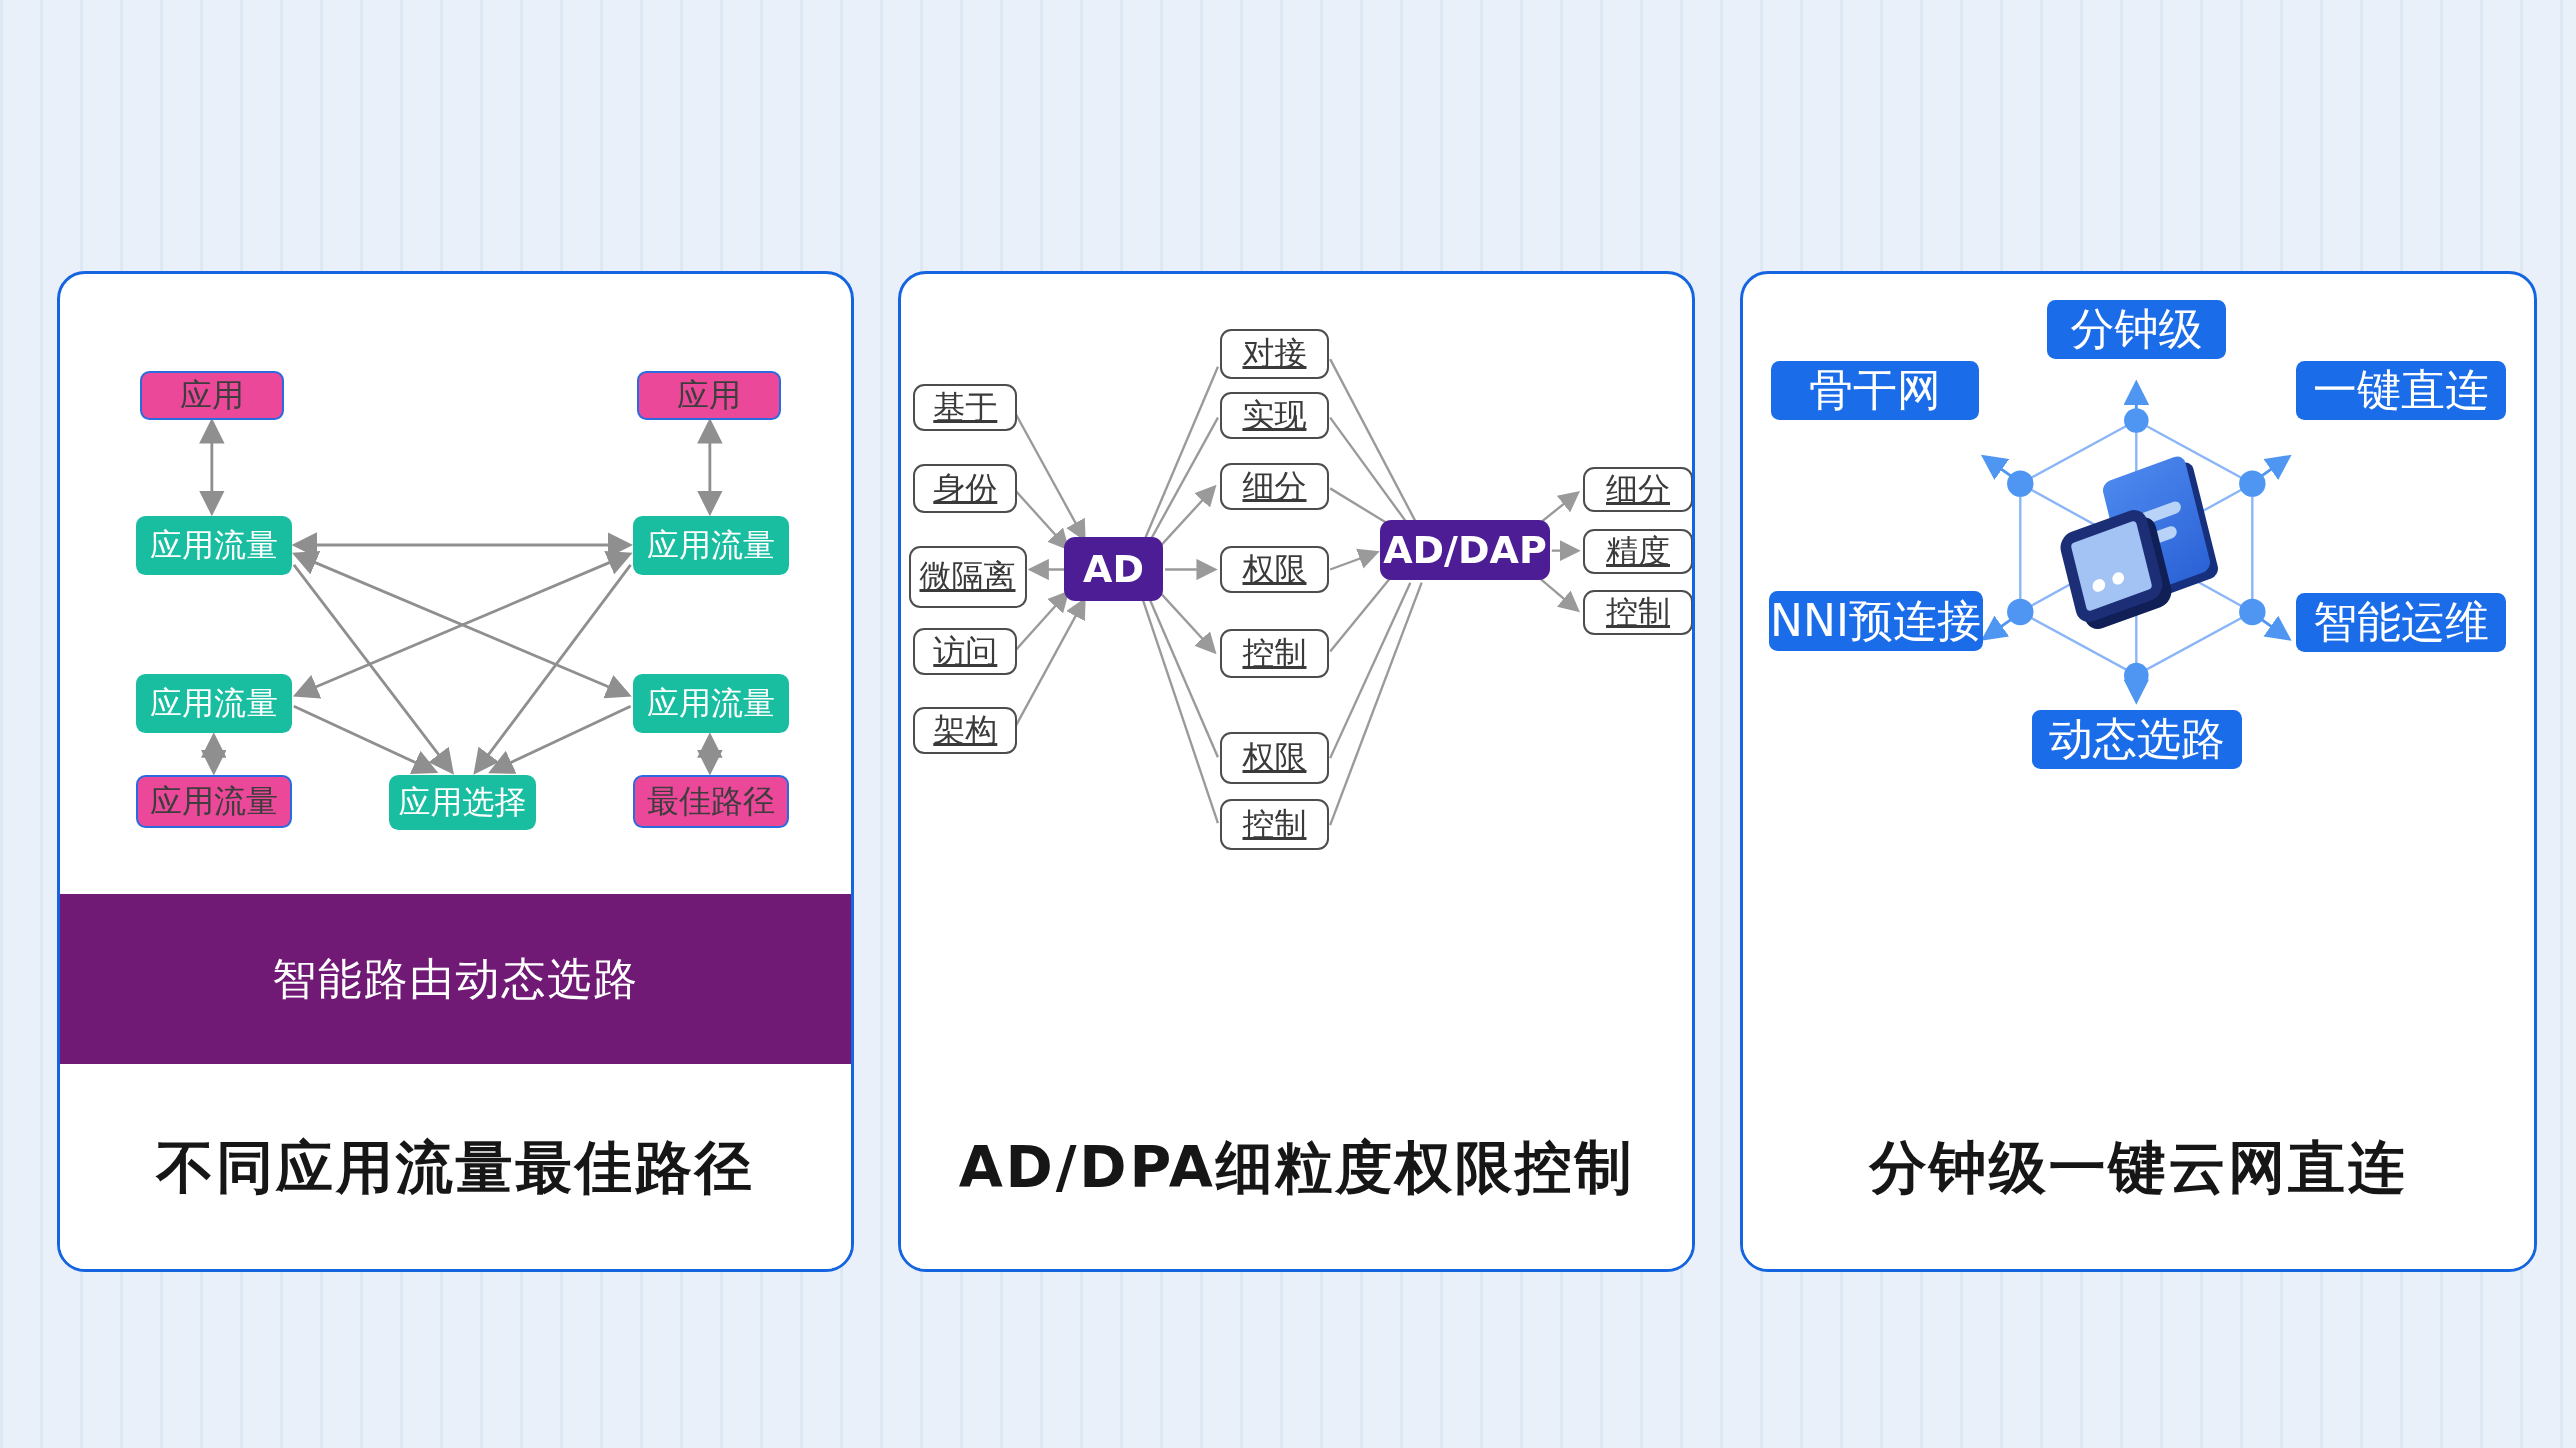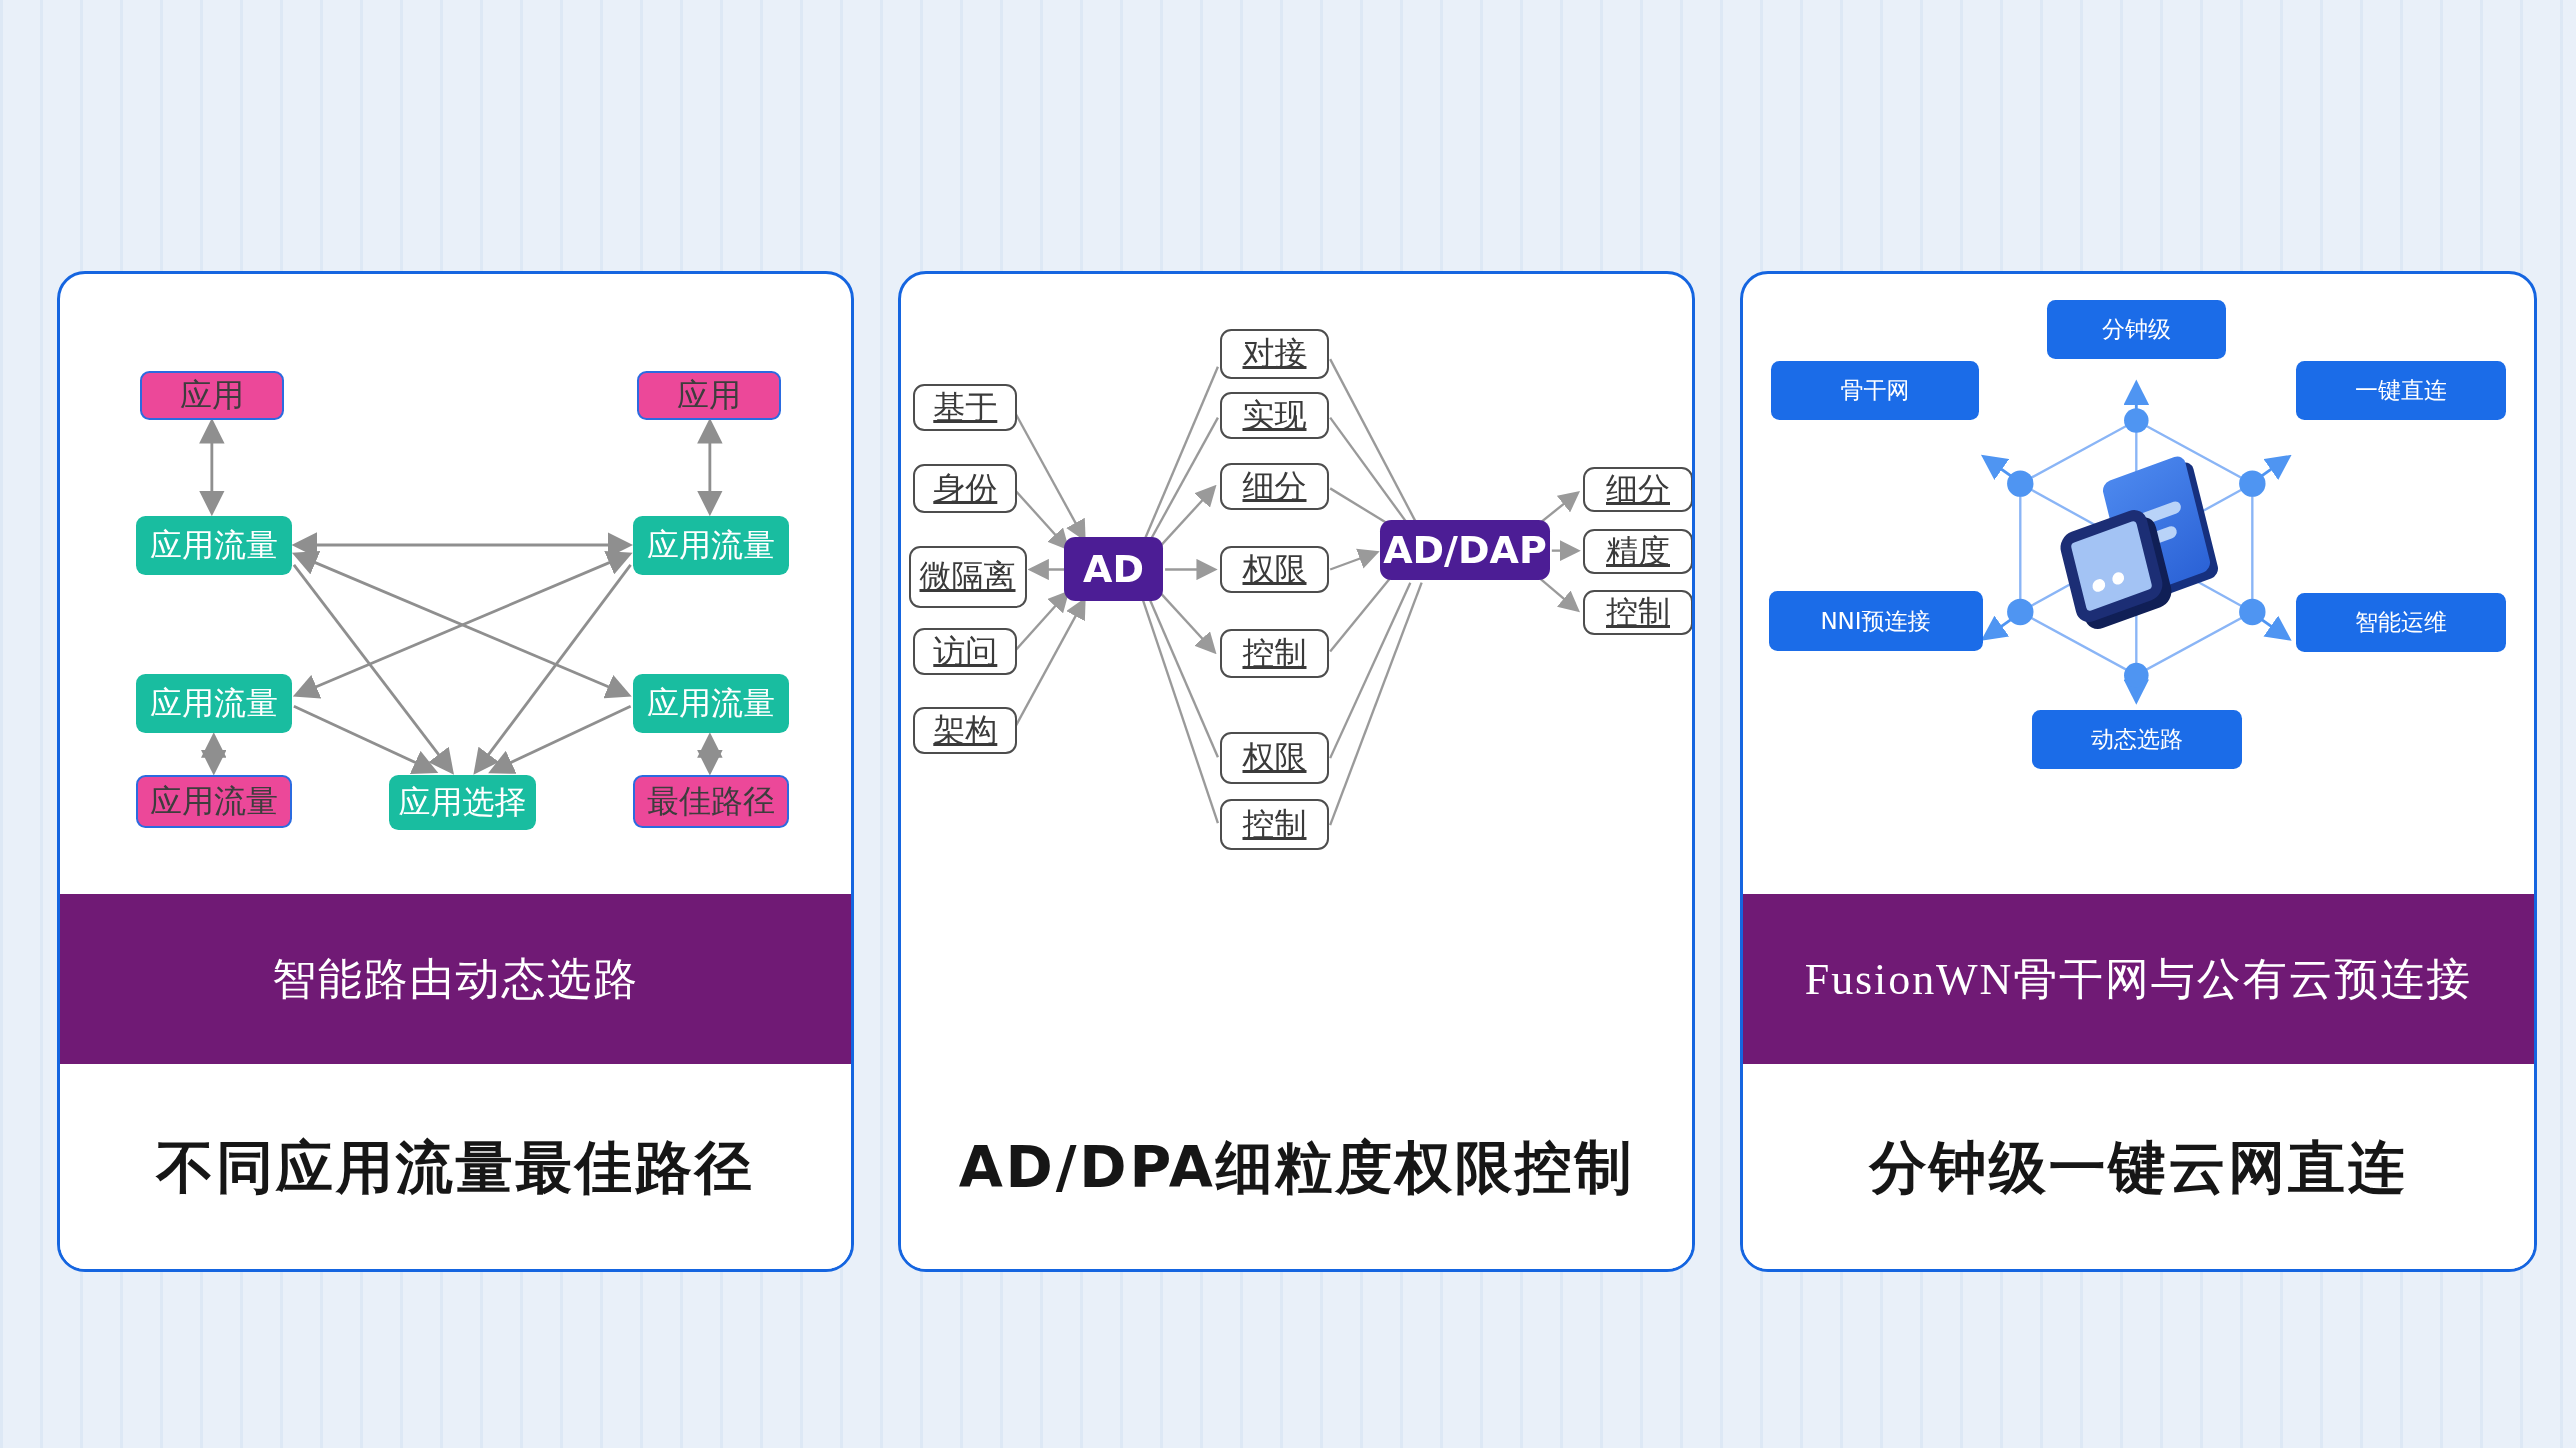--- a/index.html
+++ b/index.html
@@ -15,21 +15,21 @@
   .banner{position:absolute;left:0;top:620px;width:100%;height:170px;background:#701a75;
     display:flex;align-items:center;justify-content:center;color:#ffffff;font-size:44px;font-weight:500;letter-spacing:1.9px;font-family:Liberation Serif, serif;}
   .caption{position:absolute;left:0;top:790px;width:100%;height:208px;background:#ffffff;
     display:flex;align-items:center;justify-content:center;color:#161616;font-size:57px;font-weight:600;letter-spacing:2.8px;}
   .nbox{position:absolute;display:flex;align-items:center;justify-content:center;
     font-size:32px;box-sizing:border-box;white-space:nowrap;}
   .whitebox{background:#ec4899;border:2.8px solid #2b6be0;border-radius:9.4px;color:#3d3d3d;}
   .greenbox{background:#19bda0;border-radius:9.4px;color:#ffffff;}
   .graybox{background:#ffffff;border:2.8px solid #4d4d4d;border-radius:11.3px;color:#3a3a3a;text-decoration:underline;}
   .bluehub{background:#4c1d95;border-radius:11.3px;color:#ffffff;font-weight:bold;font-size:38px;}
-  .bluetag{background:#1b6ce8;border-radius:8.5px;color:#ffffff;font-size:23px;}
+  .bluetag{background:#1b6ce8;border-radius:8.5px;color:#ffffff;font-size:44px;}
   .icon-wrap{position:absolute;left:323px;top:193px;width:142px;height:165px;}
   .icon-wrap div{position:absolute;transform:rotate(-14deg) skewY(-6deg);}
   .backcard-side{left:55px;top:5.7px;width:87px;height:119px;background:#16307e;border-radius:9.4px;}
   .backcard{left:47px;top:0;width:87px;height:119px;background:linear-gradient(160deg,#4c88ee,#2b62d6);border-radius:9.4px;}
   .bar{position:absolute;width:57px;height:12.3px;border-radius:6.6px;background:#b9d3f8;}
   .frontcard-side{left:9.4px;top:60px;width:91px;height:92px;background:#101f56;border-radius:15px;}
   .frontcard{left:0;top:53px;width:91px;height:92px;background:#a3c3f4;border:11.3px solid #1c2e75;border-radius:15px;box-sizing:border-box;}
   .dot-w{position:absolute;width:12.3px;height:12.3px;border-radius:50%;background:#ffffff;transform:none !important;}
 </style>
 </head>
@@ -173,18 +173,17 @@
           <div class="dot-w" style="left:32px;top:43px;"></div>
         </div>
       </div>
       <div class="nbox bluetag" style="left:304px;top:25.5px;width:179px;height:59px;">分钟级</div>
       <div class="nbox bluetag" style="left:28px;top:87px;width:208px;height:59px;">骨干网</div>
       <div class="nbox bluetag" style="left:553px;top:87px;width:210px;height:59px;">一键直连</div>
       <div class="nbox bluetag" style="left:25.5px;top:317px;width:214px;height:60px;">NNI预连接</div>
       <div class="nbox bluetag" style="left:553px;top:319px;width:210px;height:59px;">智能运维</div>
       <div class="nbox bluetag" style="left:289px;top:436px;width:210px;height:59px;">动态选路</div>
     </div>
-    <div class="banner">FusionWN骨干网与公有云预连接</div>
     <div class="caption">分钟级一键云网直连</div>
   </div>
 
 </div>
 
 
 </body></html>

